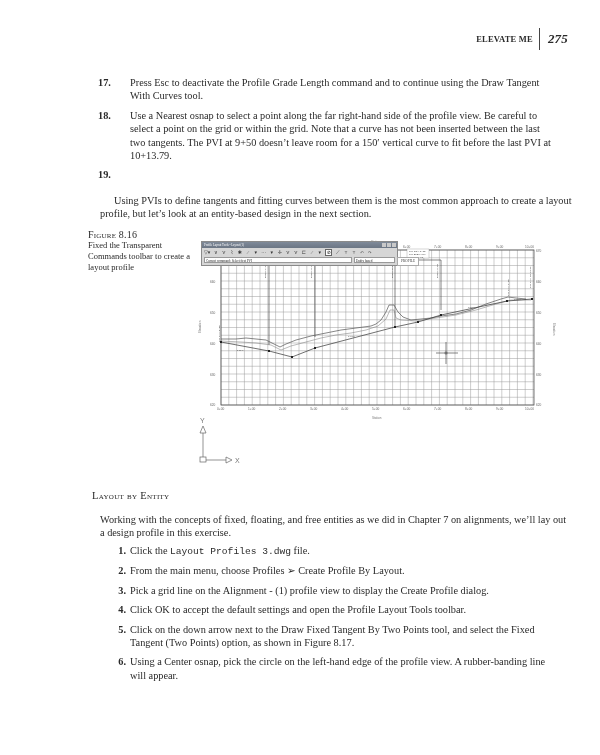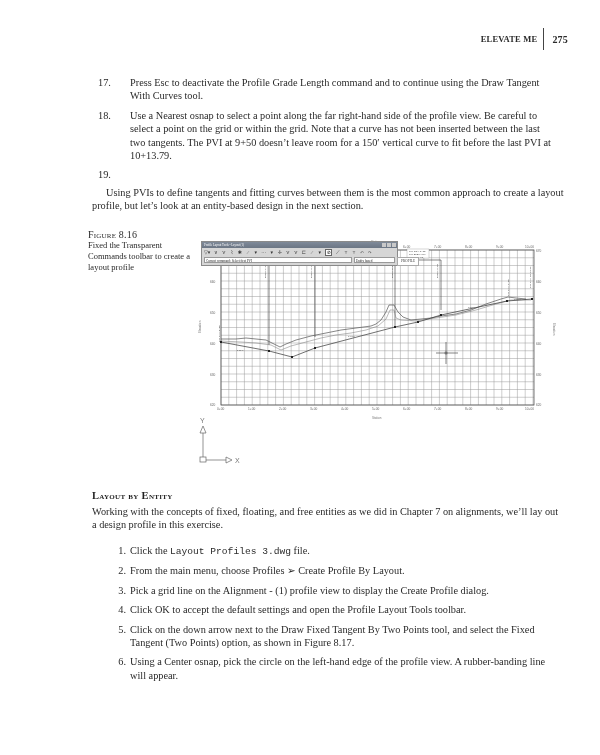--- a/index.html
+++ b/index.html
@@ -27,56 +27,56 @@
       letter-spacing: 0.2px;
       justify-content: center;
     }
     .running-head .title { padding-right: 6px; }
     .running-head .divider {
       width: 1px;
       height: 22px;
       background: #444;
       margin-right: 8px;
     }
-    .running-head .pnum { font-size: 10px; }
+    .running-head .pnum { font-size: 13px; font-style: italic; }
 
     .steps {
       position: absolute;
       left: 104px;
       width: 452px;
       margin: 0;
       padding: 0;
       list-style: none;
       font-size: 10.3px;
       line-height: 13.4px;
     }
     .step {
       position: relative;
       padding-left: 26px;
       margin-bottom: 6px;
     }
     .step .num {
       position: absolute;
       left: 0;
       top: 0;
-      font-weight: normal;
+      font-weight: bold;
       width: 22px;
       text-align: right;
     }
     .steps.top { top: 76px; }
     .steps.top .step .num { left: -6px; width: 22px; text-align: left; }
     .steps.top .step { padding-left: 26px; }
 
     .para {
       position: absolute;
       left: 92px;
       width: 472px;
       font-size: 10.3px;
       line-height: 13.4px;
-      margin: 0;
+      margin: 8px;
     }
     .para.indent { text-indent: 14px; }
 
     .fig-caption {
       position: absolute;
       left: 88px;
       top: 229px;
       width: 110px;
       font-size: 8.5px;
       line-height: 11px;
@@ -193,21 +193,21 @@
       position: absolute;
       left: 0;
       top: 0;
     }
 
     .section-head {
       position: absolute;
       left: 92px;
       top: 490px;
       font-size: 10.5px;
-      font-weight: bold;
+      font-weight: normal;
       font-variant: small-caps;
       letter-spacing: 0.3px;
       color: #1f1f1f;
     }
     .steps.bottom { top: 544px; }
     .mono {
       font-family: "Liberation Mono", "DejaVu Sans Mono", monospace;
       font-size: 9.6px;
       margin-top: 40px;
     }

